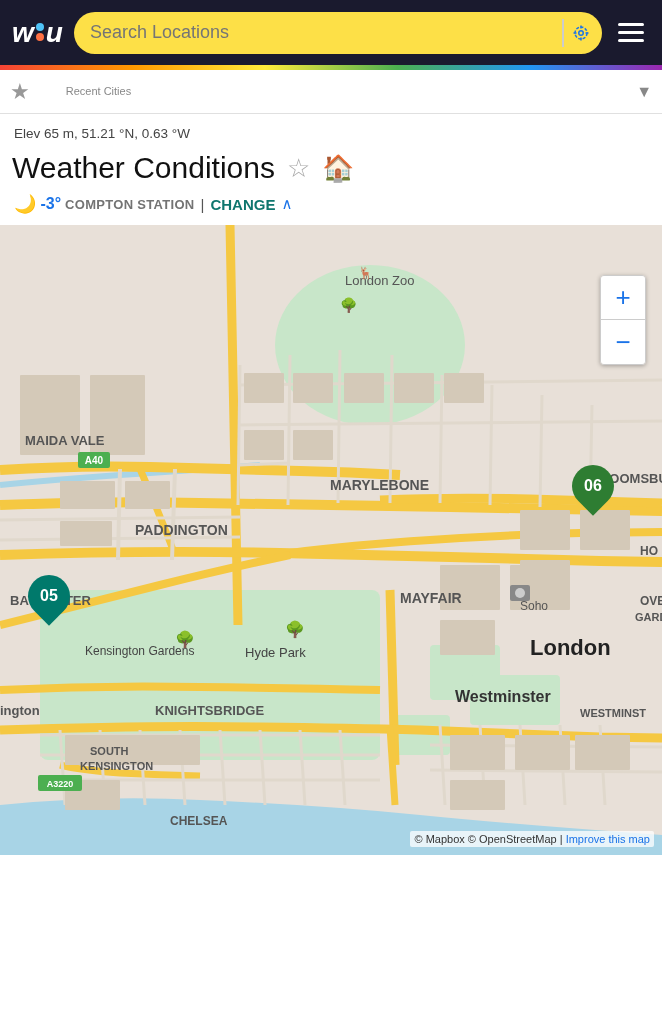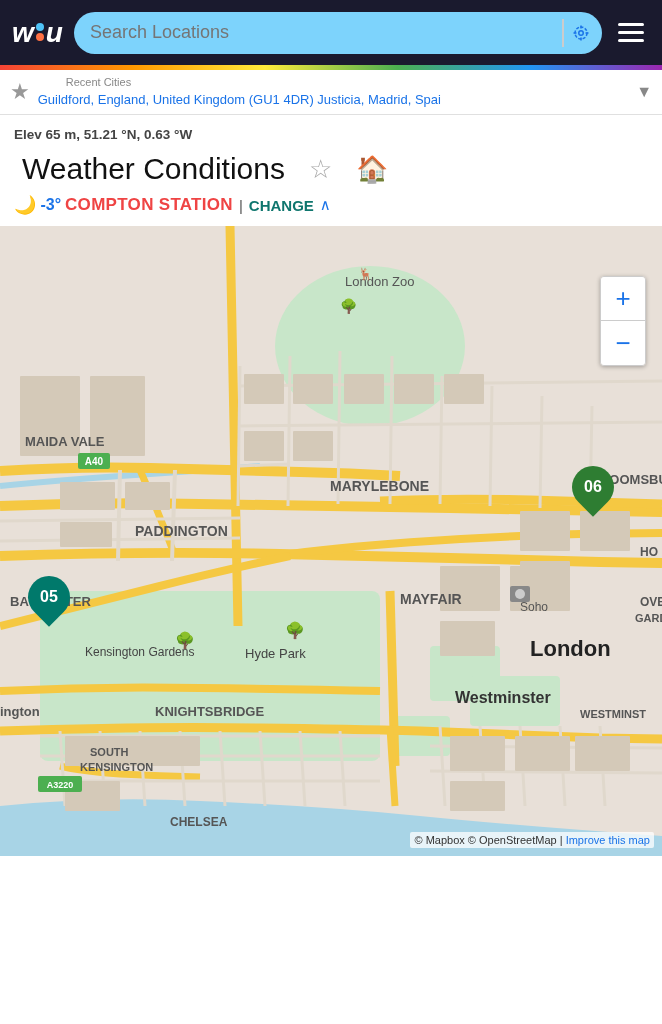--- a/index.html
+++ b/index.html
@@ -31,21 +31,21 @@
     .logo-u {
       font-size: 28px;
       font-weight: 900;
       color: #fff;
       font-style: italic;
       line-height: 1;
     }
     #search-bar {
       flex: 1;
       height: 42px;
-      background: #7dd3fc;
+      background: #fde047;
       border-radius: 22px;
       display: flex;
       align-items: center;
       padding: 0 12px 0 16px;
       border: none;
     }
     #search-input {
       flex: 1;
       border: none;
       outline: none;
@@ -122,21 +122,20 @@
 
     
     #location-info {
       padding: 12px 14px 4px;
       background: #fff;
     }
     #elev-line {
       font-size: 13.5px;
       color: #444;
       margin-bottom: 6px;
-      font-weight: bold;
     }
     #city-title {
       font-size: 30px;
       font-weight: 400;
       color: #111;
       line-height: 1.2;
       margin-bottom: 4px;
     }
     #weather-row {
       display: flex;
@@ -168,22 +167,22 @@
       padding: 0 14px 10px;
       background: #fff;
     }
     #moon-icon { font-size: 18px; color: #4a90d9; }
     #temp-badge {
       color: #1a73e8;
       font-size: 16px;
       font-weight: 700;
     }
     #station-name {
-      color: #ef4444;
-      font-size: 17px;
+      color: #737373;
+      font-size: 13px;
       font-weight: 700;
       letter-spacing: 0.3px;
     }
     #station-sep { color: #555; font-size: 15px; margin: 0 2px; }
     #change-btn {
       color: #0f766e;
       font-size: 15px;
       font-weight: 700;
       cursor: pointer;
     }
@@ -306,30 +305,29 @@
     <div class="menu-line"></div>
   </div>
 </div>
 
 <div id="rainbow-bar"></div>
 
 <div id="recent-cities-bar">
   <span id="star-icon-recent">★</span>
   <div id="recent-label-col">
     <span id="recent-label">Recent Cities</span>
-    <span id="recent-cities-list">Guildford, England, United Kingdom (GU1 4DR)   Justicia, Madrid, Spai</span>
   </div>
   <span id="dropdown-arrow">▼</span>
 </div>
 
 <div id="location-info">
   <div id="elev-line">Elev 65 m, 51.21 °N, 0.63 °W</div>
 </div>
 
-<div id="weather-row" style="padding: 0 22px 2px; display:flex; align-items:center; gap:24px;">
+<div id="weather-row" style="padding: 0 12px 2px; display:flex; align-items:center; gap:12px;">
   <span id="weather-label" style="font-size:30px;font-weight:400;color:#111;">Weather Conditions</span>
   <span id="star-icon-fav" style="font-size:26px;color:#aaa;cursor:pointer;">☆</span>
   <span id="home-icon" style="font-size:26px;cursor:pointer;">🏠</span>
 </div>
 
 <div id="station-row">
   <span id="moon-icon">🌙</span>
   <span id="temp-badge">-3°</span>
   <span id="station-name">COMPTON STATION</span>
   <span id="station-sep">|</span>

